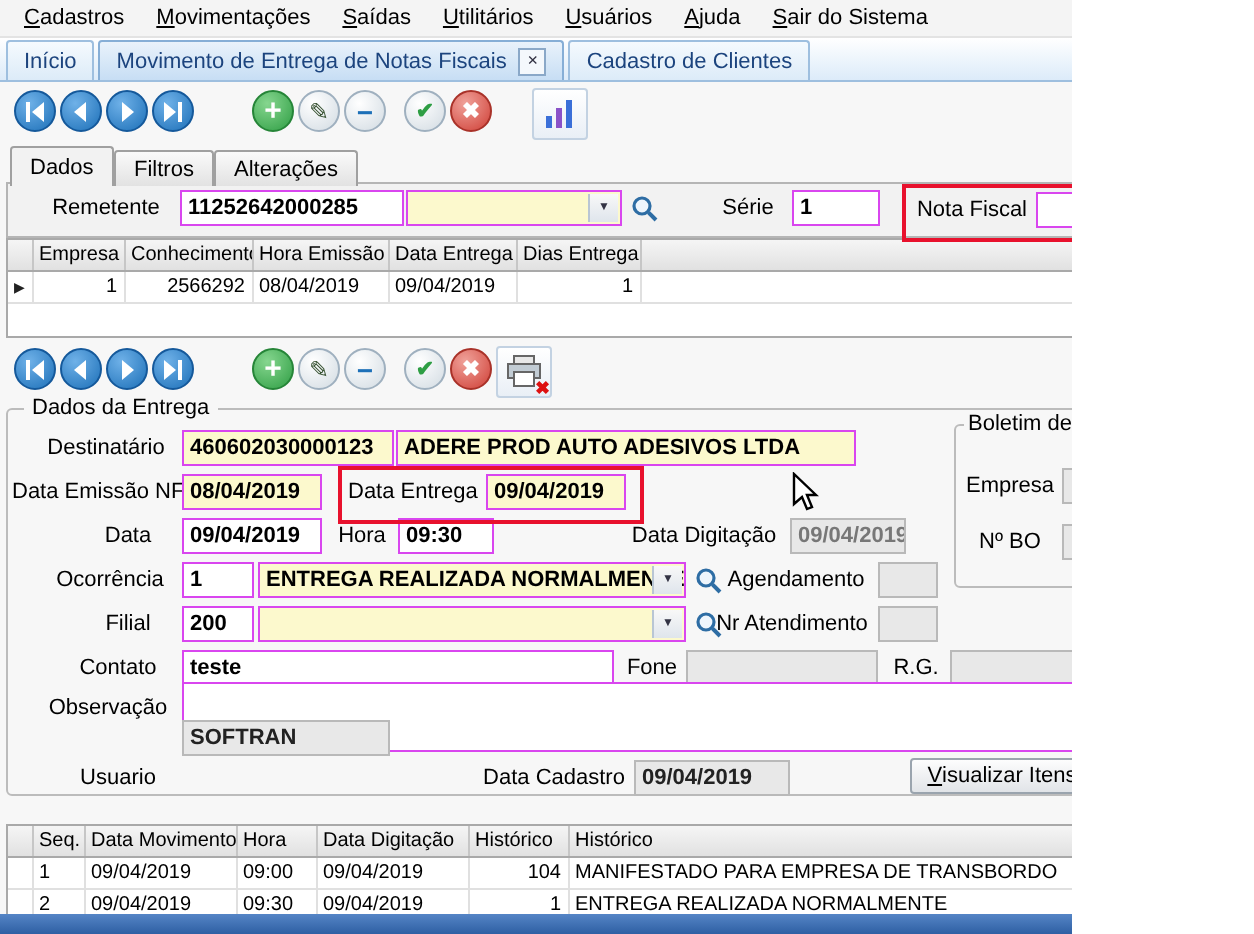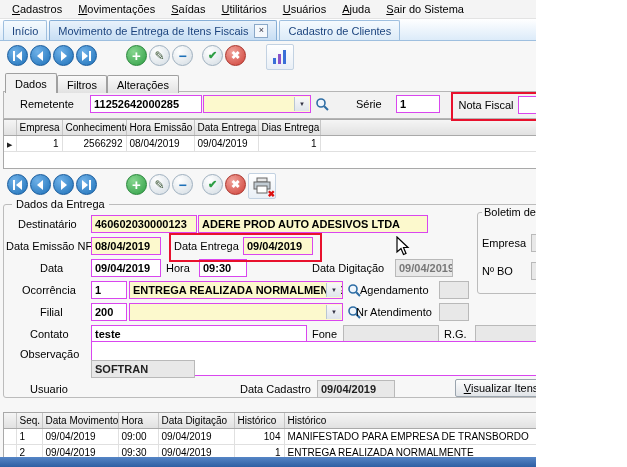--- a/index.html
+++ b/index.html
@@ -32,21 +32,21 @@
   .glyph-minus{font-size:14px;font-weight:bold;color:#1d70b8;}
   .glyph-check{font-size:11px;font-weight:bold;color:#2e9e44;}
   .flatbtn{position:absolute;width:26px;height:24px;border:1px solid #c3d2e2;border-radius:2px;
            background:linear-gradient(#ffffff,#e9eff6);display:flex;align-items:center;justify-content:center;cursor:pointer;}
   
   .pagebox{position:absolute;left:3px;top:91px;width:614px;height:28px;border:1px solid #b5b5b5;background:#f2f2f2;box-sizing:border-box;}
   .subtab{position:absolute;height:17px;padding:0 9px;border:1px solid #a0a0a0;border-bottom:none;border-radius:2px 2px 0 0;
           background:linear-gradient(#fafafa,#e2e2e2);display:flex;align-items:center;cursor:pointer;}
   .subtab.active{height:19px;background:#f2f2f2;z-index:2;}
   
-  .label{position:absolute;height:14px;line-height:14px;text-align:left;white-space:nowrap;}
+  .label{position:absolute;height:14px;line-height:14px;text-align:center;white-space:nowrap;}
   .field{position:absolute;height:18px;line-height:16px;background:#fff;border:1px solid #d946ef;
          padding:0 3px;box-sizing:border-box;font-size:11px;white-space:nowrap;overflow:hidden;font-weight:bold;}
   .yellow{background:var(--field-yellow,#fcf9cd);}
   .dis{background:#e8e8e8;border-color:#b9b9b9;color:#777;}
   .dis2{background:#e8e8e8;border-color:#b9b9b9;color:#222;}
   .combo{padding-right:16px;}
   .arrowbox{position:absolute;top:1px;right:1px;width:14px;height:14px;background:linear-gradient(#f8f8f8,#dfe5ec);
             border-left:1px solid #b9c6d4;display:flex;align-items:center;justify-content:center;cursor:pointer;}
   .arrowbox span{font-size:6px;color:#334;line-height:1;}
   .magbtn{position:absolute;width:17px;height:17px;display:flex;align-items:center;justify-content:center;cursor:pointer;}
@@ -89,21 +89,21 @@
     <div class="menu-item accel"><u>U</u>suários</div>
     <div class="menu-item accel"><u>A</u>juda</div>
     <div class="menu-item accel"><u>S</u>air do Sistema</div>
   </div>
 
   <div class="tabstrip">
     <div class="tab">
       <span>Início</span>
     </div>
     <div class="tab active">
-      <span>Movimento de Entrega de Itens Fiscais</span>
+      <span>Movimento de Entrega de Notas Fiscais</span>
       <span class="tab-close">×</span>
     </div>
     <div class="tab">
       <span>Cadastro de Clientes</span>
     </div>
   </div>
 
   <div class="content"></div>
 
   <div class="cbtn c-blue" style="left:7px;top:45px">

